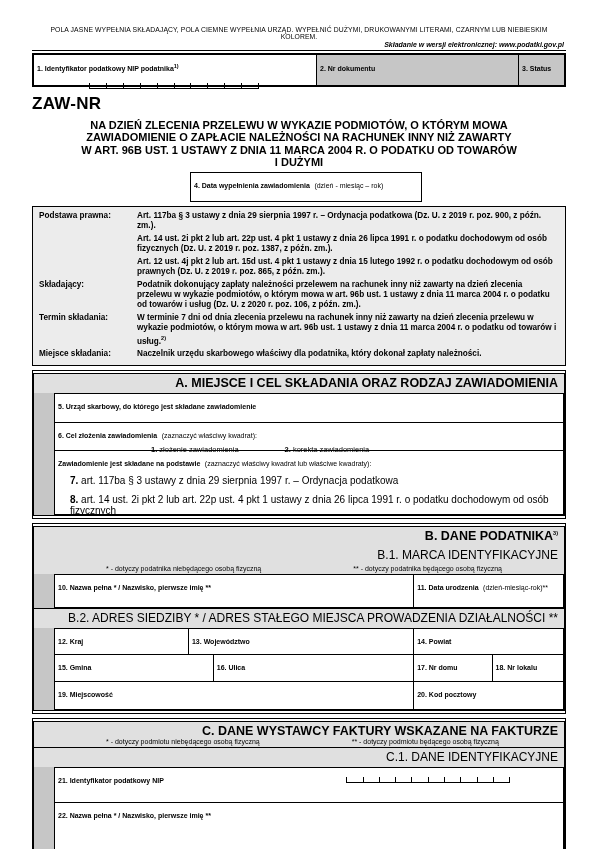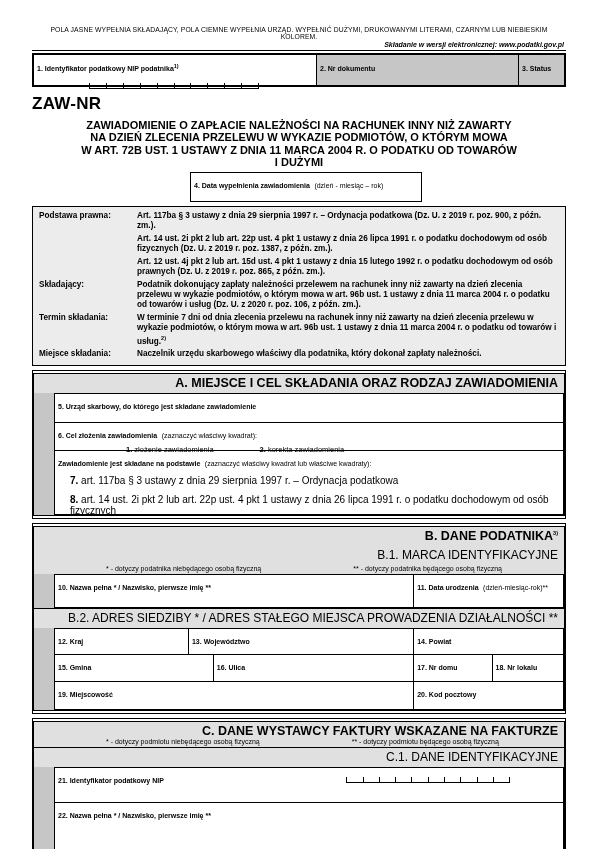--- a/index.html
+++ b/index.html
@@ -52,21 +52,21 @@
   .sect-notes span:last-child  { margin-left:92px; }
   .sect-body { background:var(--gray_dark,#c6c6c6); padding-left:20px; }
 
   .frow { display:flex; }
   .fcell { border:1px solid #000; background:#fff; padding:1px 3px; position:relative; }
   .frow .fcell + .fcell { border-left:none; }
   .frow + .frow .fcell, .frow + .fbox, .fbox + .frow .fcell { border-top:none; }
   .fbox { border:1px solid #000; background:#fff; padding:1px 3px; }
   .fbox + .fbox { border-top:none; }
 
-  .opts { display:flex; font-size:7.5px; margin:3px 0 0 68px; gap:46px; }
+  .opts { display:flex; font-size:7.5px; margin:3px 0 0 93px; gap:46px; }
   .opt b { font-weight:bold; }
   .basis-opts { font-size:10px; margin:5px 0 0 12px; }
   .basis-opts .opt { margin-bottom:8px; }
 </style>
 </head>
 <body>
 
 <div class="page">
 
   <div class="top-note">POLA JASNE WYPEŁNIA SKŁADAJĄCY, POLA CIEMNE WYPEŁNIA URZĄD. WYPEŁNIĆ DUŻYMI, DRUKOWANYMI LITERAMI, CZARNYM LUB NIEBIESKIM KOLOREM.</div>
@@ -94,23 +94,23 @@
       <span class="hb-label">2. Nr dokumentu</span>
     </div>
     <div class="cell gray2">
       <span class="hb-label">3. Status</span>
     </div>
   </div>
 
   <div class="zawnr">ZAW-NR</div>
 
   <div class="main-title">
+    <div>NA DZIEŃ ZLECENIA PRZELEWU W WYKAZIE PODMIOTÓW, O KTÓRYM MOWA</div>
     <div>ZAWIADOMIENIE O ZAPŁACIE NALEŻNOŚCI NA RACHUNEK INNY NIŻ ZAWARTY</div>
-    <div>NA DZIEŃ ZLECENIA PRZELEWU W WYKAZIE PODMIOTÓW, O KTÓRYM MOWA</div>
-    <div>W ART. 72B UST. 1 USTAWY Z DNIA 11 MARCA 2004 R. O PODATKU OD TOWARÓW</div>
+    <div>W ART. 96B UST. 1 USTAWY Z DNIA 11 MARCA 2004 R. O PODATKU OD TOWARÓW</div>
     <div>I DUŻYMI</div>
   </div>
 
   <div class="field4-box">
     <span class="f-label">4. Data wypełnienia zawiadomienia</span>
     <span class="f-hint">(dzień - miesiąc – rok)</span>
   </div>
 
   <div class="legal-box">
     <div class="legal-row">

